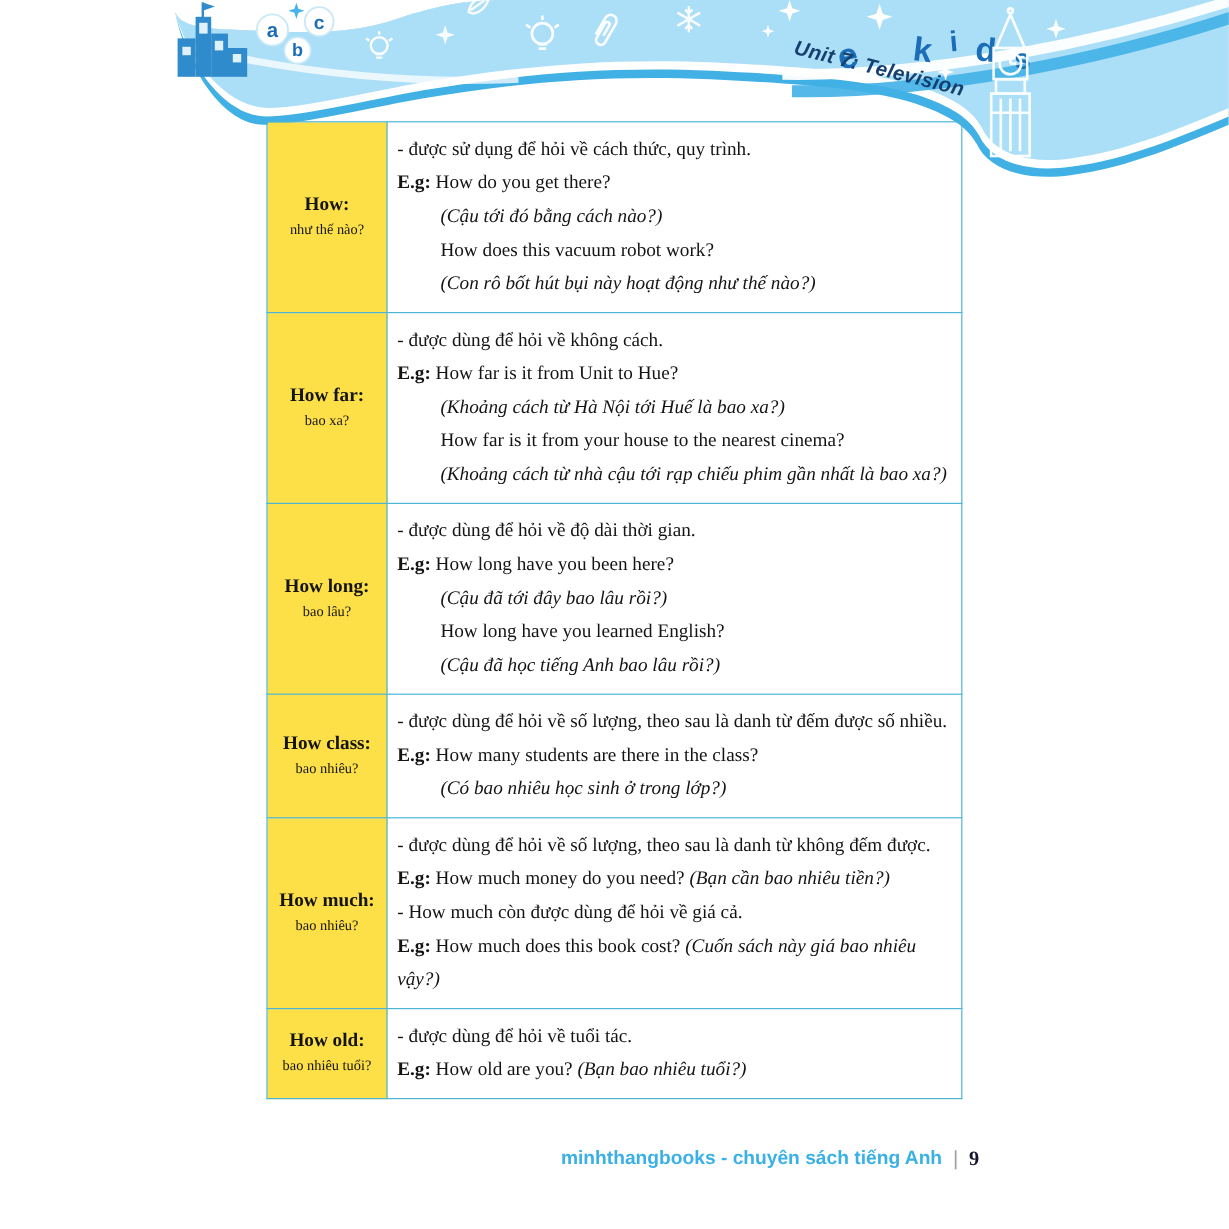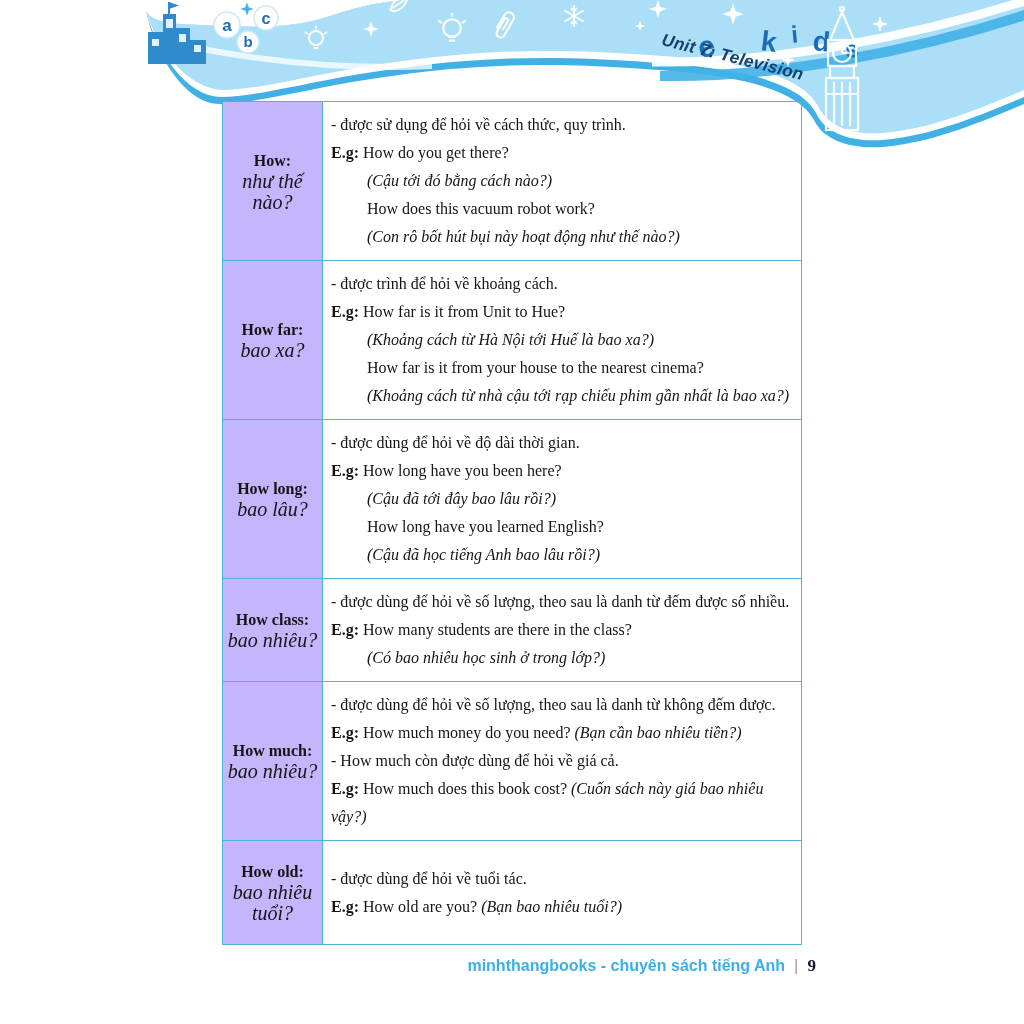--- a/index.html
+++ b/index.html
@@ -19,23 +19,23 @@
     transform: rotate(14deg); transform-origin: left center;
     font-family: "Liberation Sans", sans-serif;
     font-style: italic; font-weight: 700; font-size: 17px;
     color: #16406f; white-space: nowrap; letter-spacing: 0.3px;
   }
 
   
   .table-wrap { position: absolute; left: 222px; top: 101px; width: 580px; }
   table.grammar { width: 100%; border-collapse: collapse; font-size: 16px; color: #141414; table-layout: fixed; }
   table.grammar td { border: 1px solid #4db5d4; }
-  .term-cell { width: 100px; background: #c4b5fd; text-align: center; vertical-align: middle; padding: 20px 3px; }
+  .term-cell { width: 100px; background: #fde047; text-align: center; vertical-align: middle; padding: 6px 3px; }
   .term { font-weight: 700; font-size: 16px; line-height: 21px; }
-  .meaning { font-size: 20px; line-height: 21px; font-style: italic; }
+  .meaning { font-size: 12px; line-height: 21px; }
   .content-cell { padding: 9px 10px 9px 8px; vertical-align: middle; }
   .line { line-height: 28px; white-space: normal; }
   .line.indent { padding-left: 36px; }
   .bold { font-weight: 700; }
   .italic { font-style: italic; }
   .grammar tr:nth-child(1), .grammar tr:nth-child(2), .grammar tr:nth-child(3) { height: 158px; }
   .grammar tr:nth-child(4) { height: 100px; }
   .grammar tr:nth-child(5) { height: 136px; }
   .grammar tr:nth-child(6) { height: 61px; }
 
@@ -159,21 +159,21 @@
               <div class="line indent"><span>How does this vacuum robot work?</span></div>
               <div class="line indent"><span class="italic">(Con rô bốt hút bụi này hoạt động như thế nào?)</span></div>
             </td>
           </tr>
           <tr>
             <td class="term-cell">
               <div class="term">How far:</div>
               <div class="meaning">bao xa?</div>
             </td>
             <td class="content-cell">
-              <div class="line"><span>- được trình để hỏi về khoảng cách.</span></div>
+              <div class="line"><span>- được dùng để hỏi về không cách.</span></div>
               <div class="line"><span class="bold">E.g: </span><span>How far is it from Unit to Hue?</span></div>
               <div class="line indent"><span class="italic">(Khoảng cách từ Hà Nội tới Huế là bao xa?)</span></div>
               <div class="line indent"><span>How far is it from your house to the nearest cinema?</span></div>
               <div class="line indent"><span class="italic">(Khoảng cách từ nhà cậu tới rạp chiếu phim gần nhất là bao xa?)</span></div>
             </td>
           </tr>
           <tr>
             <td class="term-cell">
               <div class="term">How long:</div>
               <div class="meaning">bao lâu?</div>

